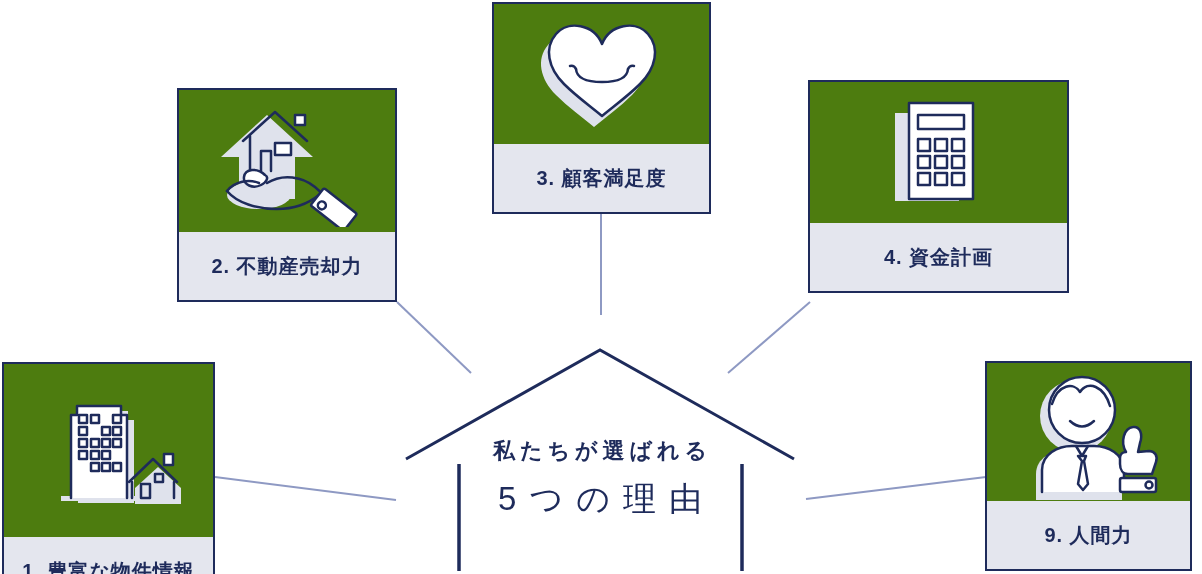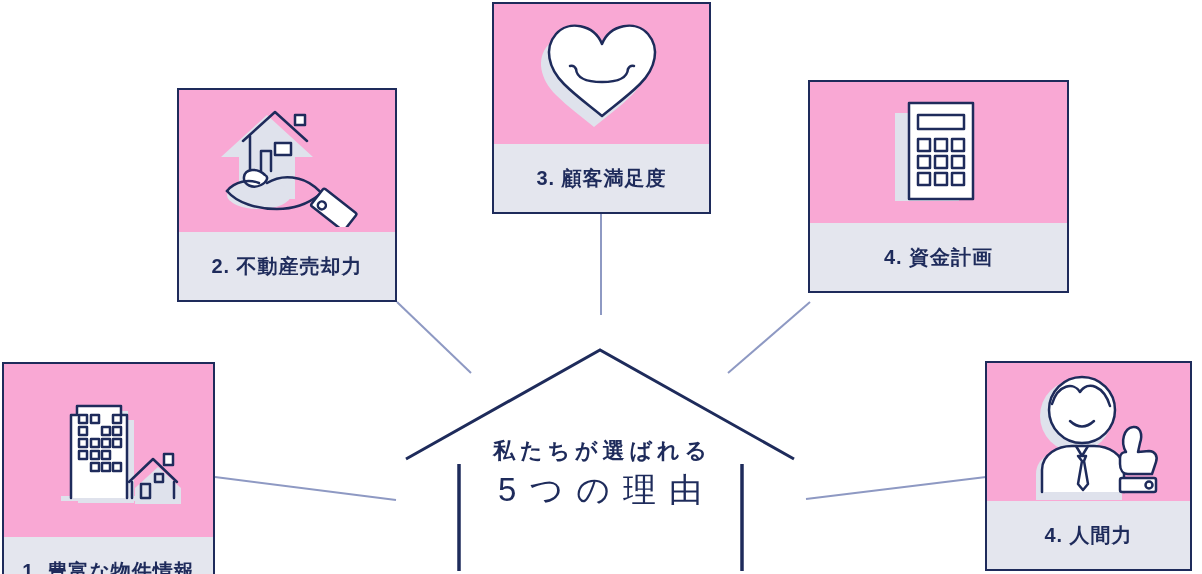--- a/index.html
+++ b/index.html
@@ -1,36 +1,36 @@
 <!DOCTYPE html>
 <html lang="ja"><head>
 <meta charset="utf-8">
 <style>
   html,body{margin:0;padding:0;background:#fff;}
   body{font-family:"Liberation Sans","DejaVu Sans",sans-serif;}
   #stage{position:relative;width:1202px;height:574px;background:#ffffff;overflow:hidden;}
   .layer{position:absolute;left:0;top:0;width:1202px;height:574px;}
 
   
-  .card{position:absolute;background:#f9a8d4;border:2.5px solid #1e2b5b;box-sizing:border-box;}
+  .card{position:absolute;background:#4d7c0f;border:2.5px solid #1e2b5b;box-sizing:border-box;}
   .card .icon-area{position:absolute;left:0;right:0;top:0;bottom:68px;display:flex;align-items:center;justify-content:center;}
   .card .label-strip{position:absolute;left:0;right:0;bottom:0;height:68px;background:#e4e6ee;
     display:flex;align-items:center;justify-content:center;}
   .card .label-strip span{color:#1e2b5b;font-size:20px;font-weight:600;letter-spacing:1px;white-space:nowrap;}
 
   #card-1{left:2px;  top:362px; width:213px; height:245px;}
   #card-2{left:177px; top:88px;  width:220px; height:214px;}
   #card-3{left:492px; top:2px;   width:219px; height:212px;}
   #card-4{left:808px; top:80px;  width:261px; height:213px;}
   #card-5{left:985px; top:361px; width:207px; height:210px;}
 
   
   #center-title{position:absolute;left:406px;top:436px;width:388px;text-align:center;color:#1e2b5b;}
   #center-title .t1{font-size:22px;letter-spacing:5px;padding-left:5px;font-weight:700;}
-  #center-title .t2{font-size:33px;letter-spacing:13px;padding-left:13px;font-weight:500;margin-top:2px;}
+  #center-title .t2{font-size:33px;letter-spacing:13px;padding-left:13px;font-weight:500;margin-top:11px;}
 
   svg{display:block;}
   .navy-stroke{stroke:#1e2b5b;fill:none;stroke-width:2.5;stroke-linecap:round;stroke-linejoin:round;}
   .white-fill{fill:#ffffff;}
   .shadow-fill{fill:#dfe2ec;stroke:none;}
 </style>
 </head>
 <body>
 
 <div id="stage">
@@ -181,17 +181,17 @@
           <path d="M64,92 H72 L70,97 L74,120 L69,126 L64,120 L68,97 Z" class="white-fill"></path>
         </g>
         <g class="navy-stroke">
           <path class="white-fill" d="M112,88 C106,78 110,64 119,63 C126,62 129,70 126,79 L124,88 L135,87 C141,87 144,92 142,98 L138,110 H114 C109,110 106,106 106,100 L106,94 C106,90 109,88 112,88 Z"></path>
           <rect x="106" y="114" width="36" height="14" rx="2" class="white-fill"></rect>
           <circle cx="135" cy="121" r="3.5" class="white-fill"></circle>
         </g>
       </svg>
     </div>
     <div class="label-strip">
-      <span>4. 人間力</span>
+      <span>9. 人間力</span>
     </div>
   </div>
 
 </div>
 
 </body></html>

